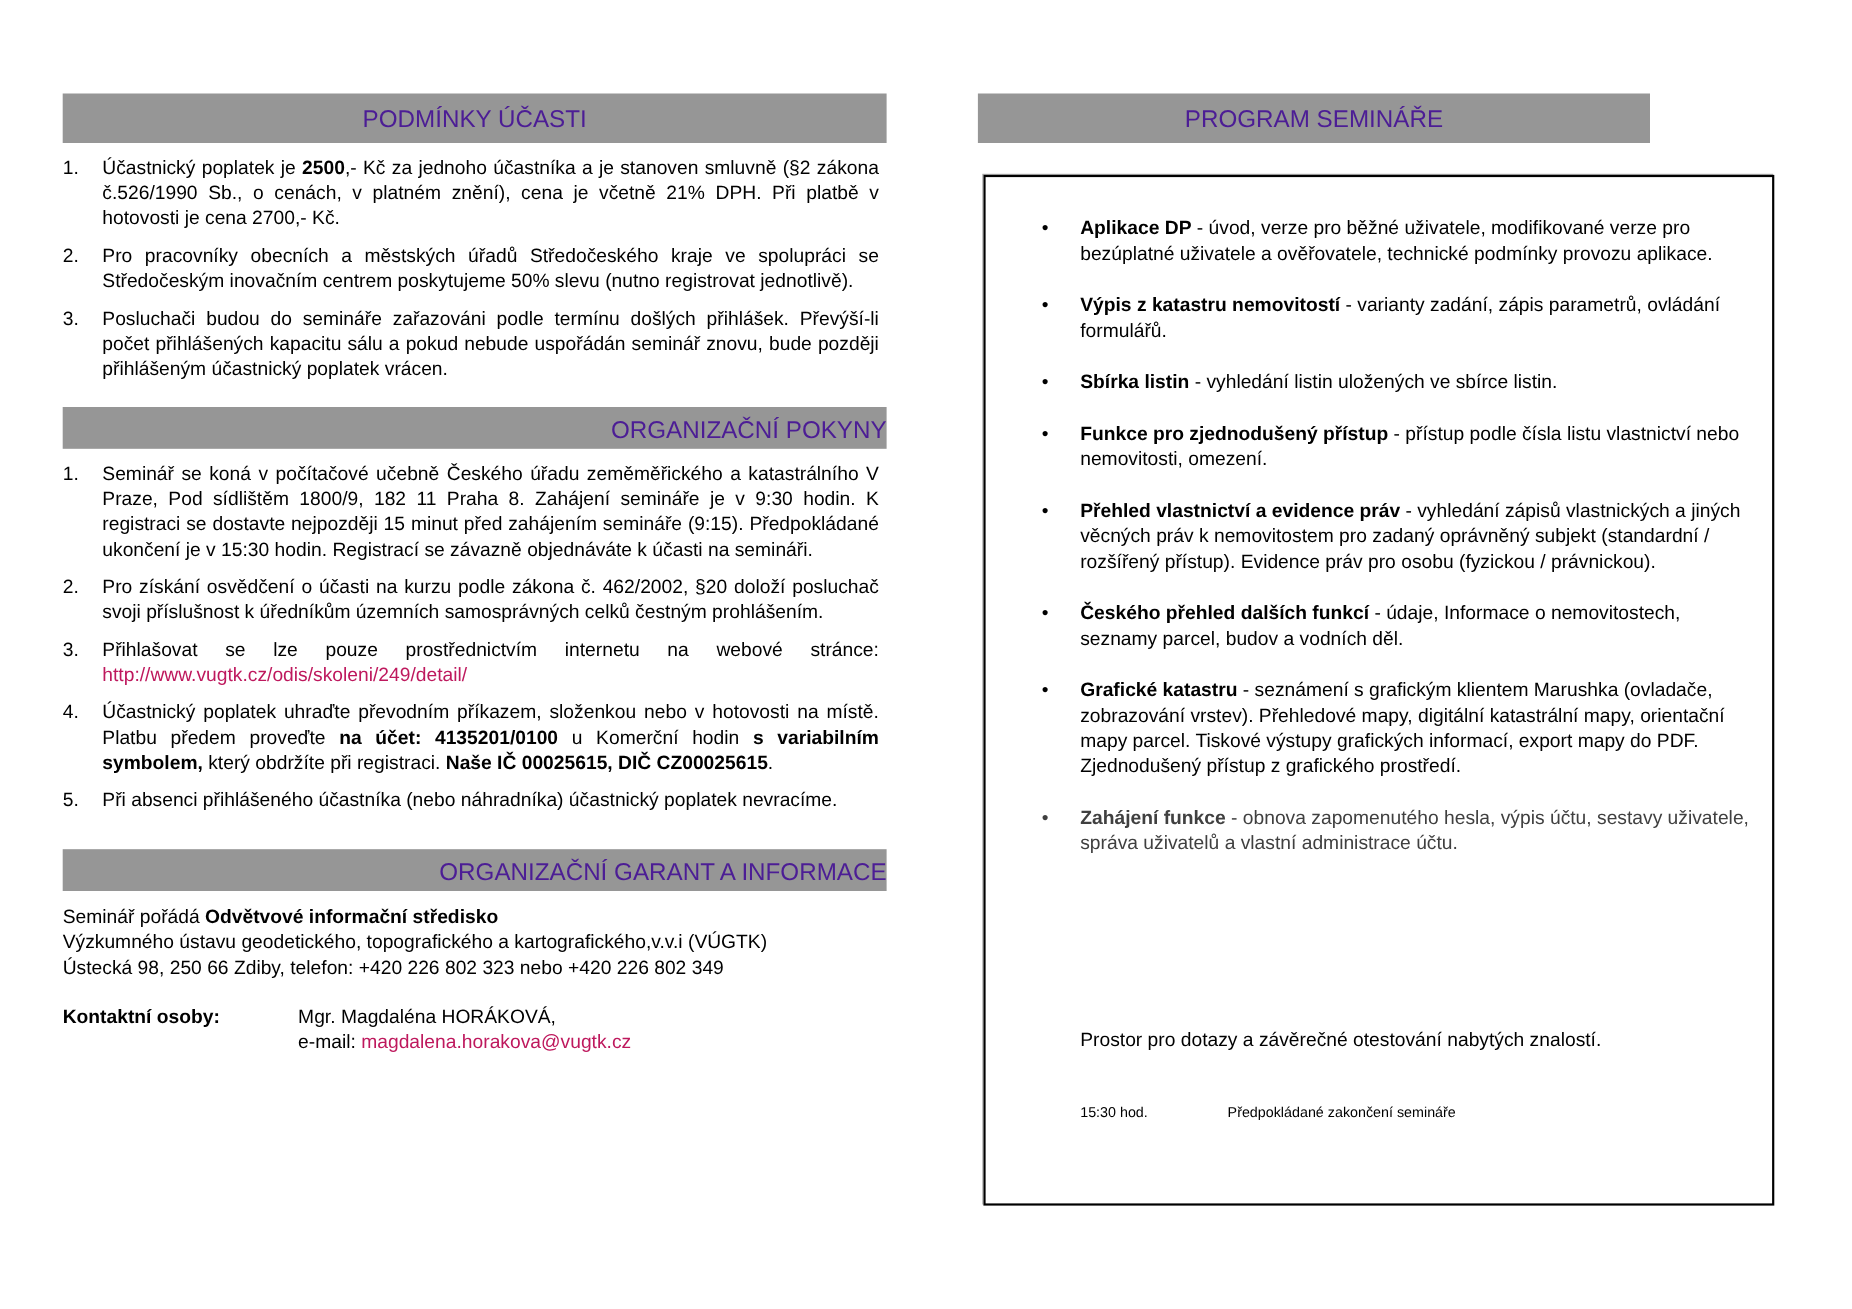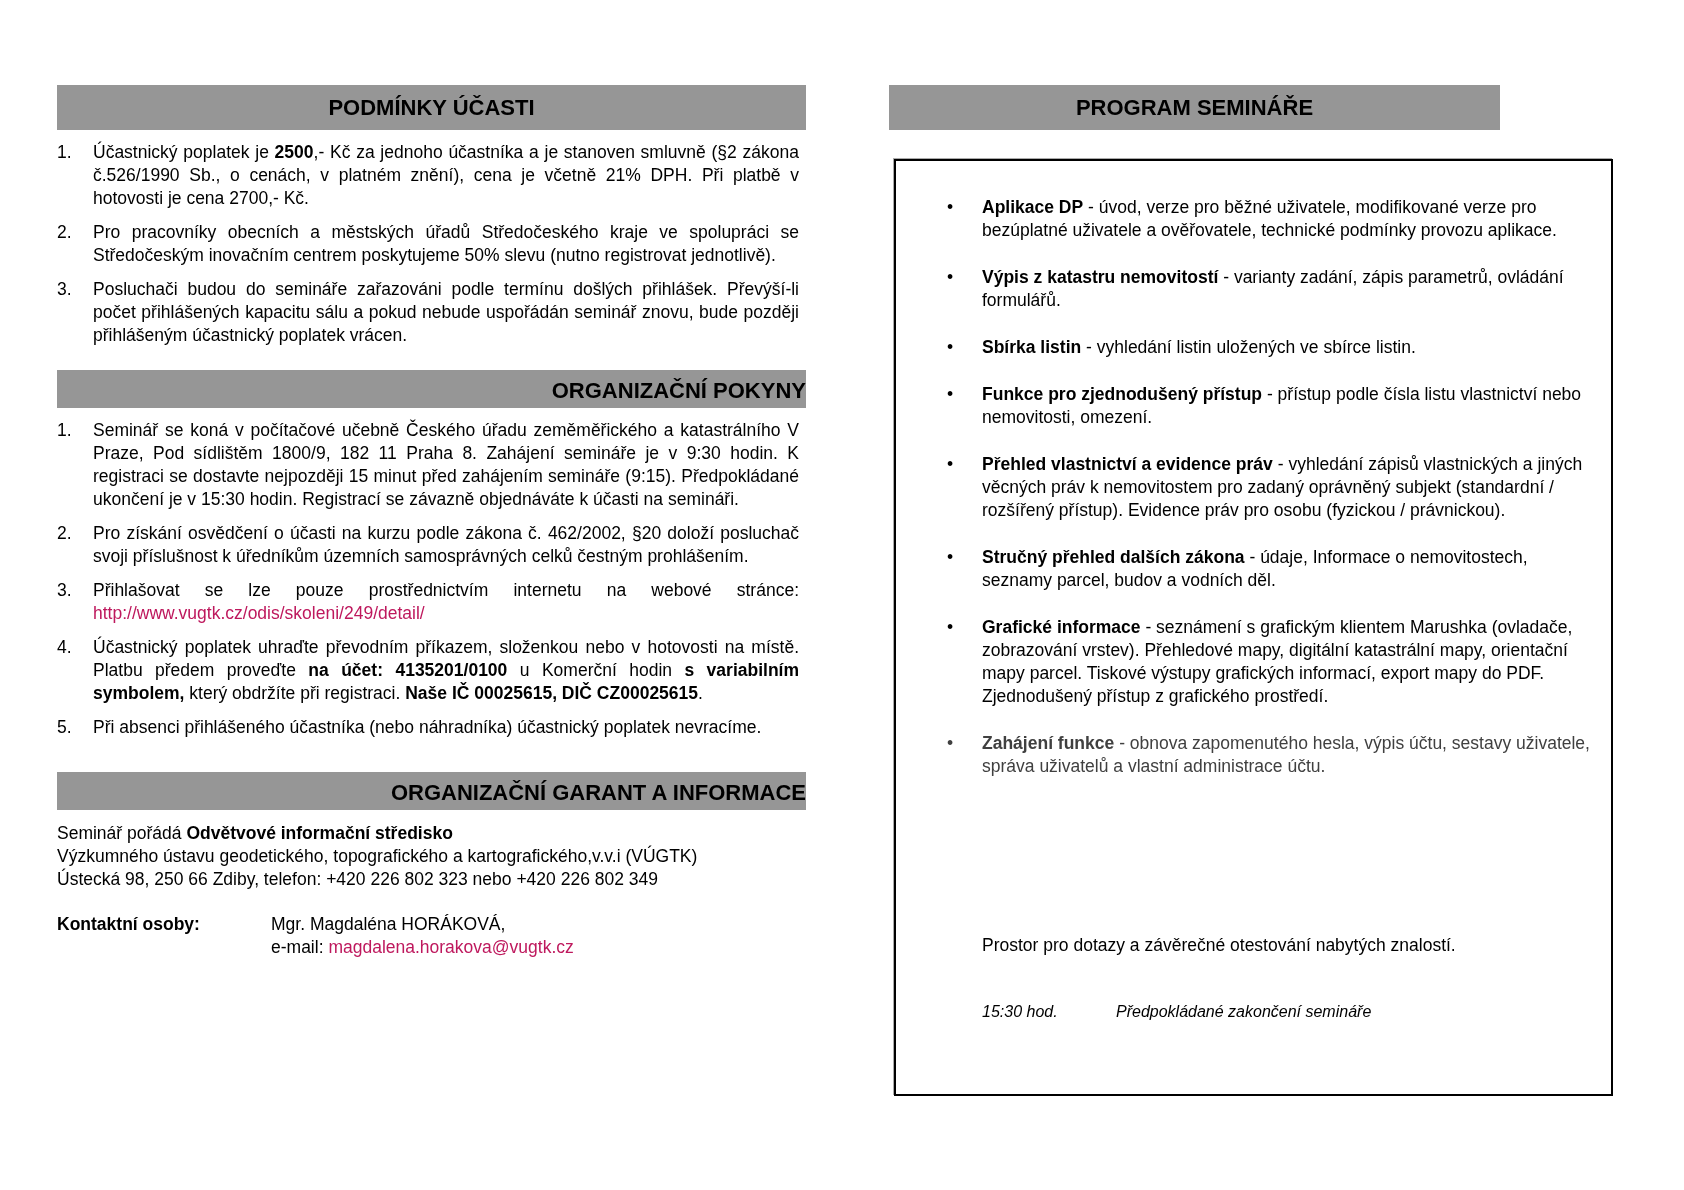--- a/index.html
+++ b/index.html
@@ -1,39 +1,39 @@
 <!DOCTYPE html>
 <html><head>
 <meta charset="utf-8">
 <style>
   html, body { margin: 0; padding: 0; background: #ffffff; }
   body { width: 1684px; height: 1190px; position: relative; overflow: hidden;
          font-family: "Liberation Sans", sans-serif; color: #000; }
   .col-left { position: absolute; left: 57px; top: 85px; width: 749px; }
   .col-right { position: absolute; left: 889px; top: 85px; width: 611px; }
-  .section-header { background: #969696; color: #000000; font-weight: bold;
+  .section-header { background: #969696; color: #4c1d95; font-weight: normal;
     font-size: 22px; text-align: center; height: 45px; line-height: 45px; }
   .section-header.small { height: 38px; line-height: 41px; text-align: right; }
   ol.terms { list-style: none; margin: 0; padding: 0; }
   ol.terms li { position: relative; padding-left: 36px; font-size: 17.5px;
     line-height: 23px; text-align: justify; margin-top: 11px; padding-right: 7px; }
   ol.terms li .num { position: absolute; left: 0; top: 0; }
   a.link { color: #be185d; text-decoration: none; }
   .garant { text-align: left; font-size: 17.5px; line-height: 23px; margin-top: 12px; }
   .contacts { margin-top: 22px; font-size: 17.5px; line-height: 23px; display: flex; }
   .contacts .lbl { font-weight: bold; width: 214px; }
   .program-box { position: absolute; left: 5px; top: 74px; width: 719px; height: 937px;
     border: 2px solid #000; box-shadow: -1px -1px 0 #aaa; box-sizing: border-box; }
   ul.program { list-style: none; margin: 0; padding: 0; position: absolute; left: 0; top: 35px; width: 100%; }
   ul.program li { position: relative; padding-left: 86px; padding-right: 14px;
     font-size: 17.5px; line-height: 23px; margin-bottom: 24px; }
   ul.program li .bullet { position: absolute; left: 51px; top: 0; }
   ul.program li.grey { color: #404040; }
   .prostor { position: absolute; left: 86px; top: 774px; font-size: 17.5px; }
-  .closing { position: absolute; left: 86px; top: 842px; font-size: 16px; font-style: italic; }
+  .closing { position: absolute; left: 86px; top: 842px; font-size: 13px; }
   .closing .time { display: inline-block; width: 134px; }
 </style>
 </head>
 <body>
 
 <div class="col-left">
   <div class="section-header">PODMÍNKY ÚČASTI</div>
   <ol class="terms" style="margin-top:6px">
       <li><span class="num">1.</span><span>Účastnický poplatek je </span><b>2500</b><span>,- Kč za jednoho účastníka a je stanoven smluvně (§2 zákona č.526/1990 Sb., o cenách, v platném znění), cena je včetně 21% DPH. Při platbě v hotovosti je cena 2700,- Kč.</span></li>
       <li><span class="num">2.</span><span>Pro pracovníky obecních a městských úřadů Středočeského kraje ve spolupráci se Středočeským inovačním centrem poskytujeme 50% slevu (nutno registrovat jednotlivě).</span></li>
@@ -66,22 +66,22 @@
 
 <div class="col-right">
   <div class="section-header">PROGRAM SEMINÁŘE</div>
   <div class="program-box">
     <ul class="program">
         <li><span class="bullet">•</span><b>Aplikace DP</b><span> - úvod, verze pro běžné uživatele, modifikované verze pro bezúplatné uživatele a ověřovatele, technické podmínky provozu aplikace.</span></li>
         <li><span class="bullet">•</span><b>Výpis z katastru nemovitostí</b><span> - varianty zadání, zápis parametrů, ovládání formulářů.</span></li>
         <li><span class="bullet">•</span><b>Sbírka listin</b><span>  - vyhledání listin uložených ve sbírce listin.</span></li>
         <li><span class="bullet">•</span><b>Funkce pro zjednodušený přístup</b><span> - přístup podle čísla listu vlastnictví nebo nemovitosti, omezení.</span></li>
         <li><span class="bullet">•</span><b>Přehled vlastnictví a evidence práv</b><span> - vyhledání zápisů vlastnických a jiných věcných práv k nemovitostem pro zadaný oprávněný subjekt (standardní / rozšířený přístup). Evidence práv pro osobu (fyzickou / právnickou).</span></li>
-        <li><span class="bullet">•</span><b>Stručný přehled dalších zákona</b><span> - údaje, Informace o nemovitostech, seznamy parcel, budov a vodních děl.</span></li>
-        <li><span class="bullet">•</span><b>Grafické informace</b><span> - seznámení s grafickým klientem Marushka (ovladače, zobrazování vrstev). Přehledové mapy, digitální katastrální mapy, orientační mapy parcel. Tiskové výstupy grafických informací, export mapy do PDF. Zjednodušený přístup z grafického prostředí.</span></li>
+        <li><span class="bullet">•</span><b>Českého přehled dalších funkcí</b><span> - údaje, Informace o nemovitostech, seznamy parcel, budov a vodních děl.</span></li>
+        <li><span class="bullet">•</span><b>Grafické katastru</b><span> - seznámení s grafickým klientem Marushka (ovladače, zobrazování vrstev). Přehledové mapy, digitální katastrální mapy, orientační mapy parcel. Tiskové výstupy grafických informací, export mapy do PDF. Zjednodušený přístup z grafického prostředí.</span></li>
         <li class="grey"><span class="bullet">•</span><b>Zahájení funkce</b><span> - obnova zapomenutého hesla, výpis účtu, sestavy uživatele, správa uživatelů a vlastní administrace účtu.</span></li>
       </ul>
     <div class="prostor">Prostor pro dotazy a závěrečné otestování nabytých znalostí.</div>
     <div class="closing">
       <span class="time">15:30 hod.</span><span>Předpokládané zakončení semináře</span>
     </div>
   </div>
 </div>
 
 </body></html>

